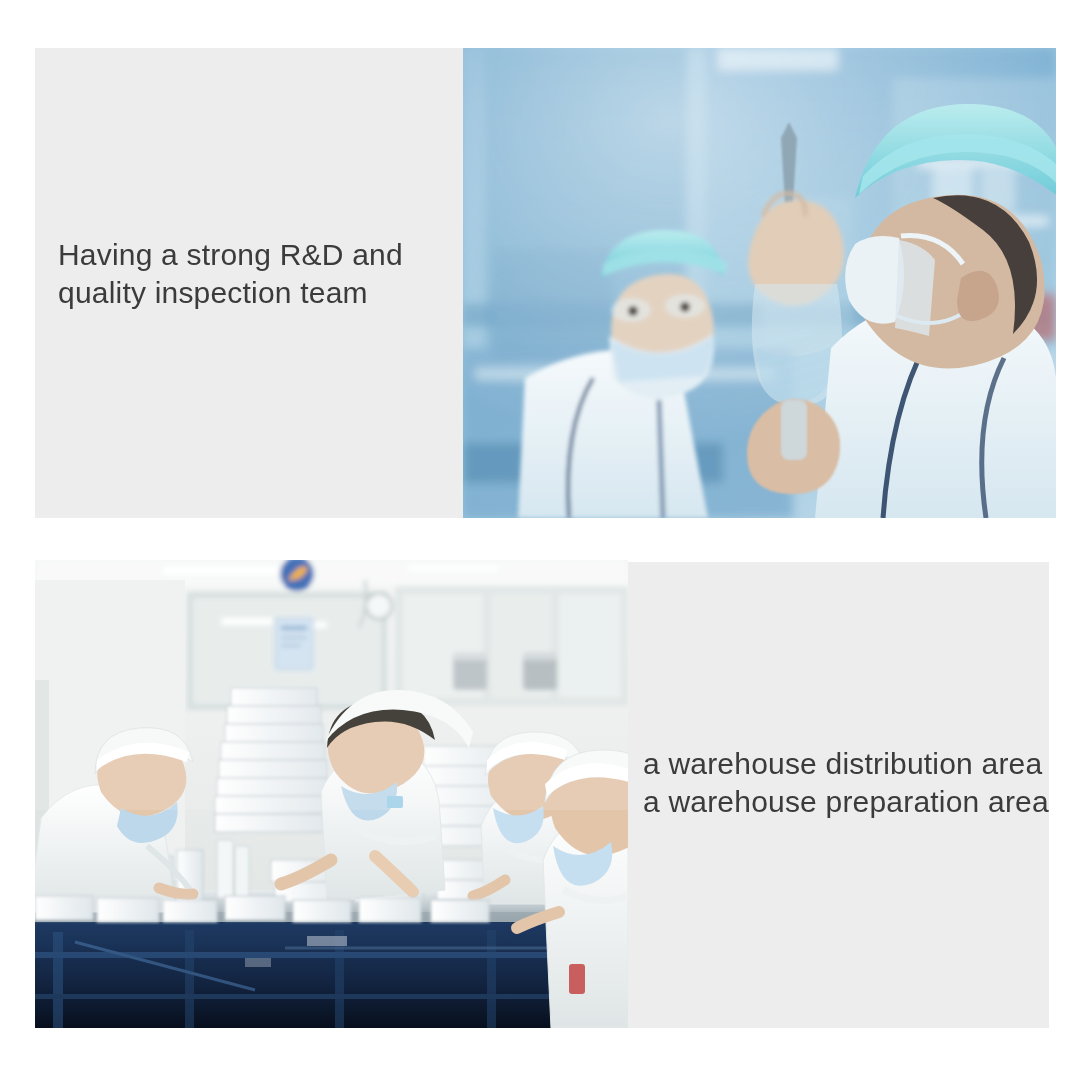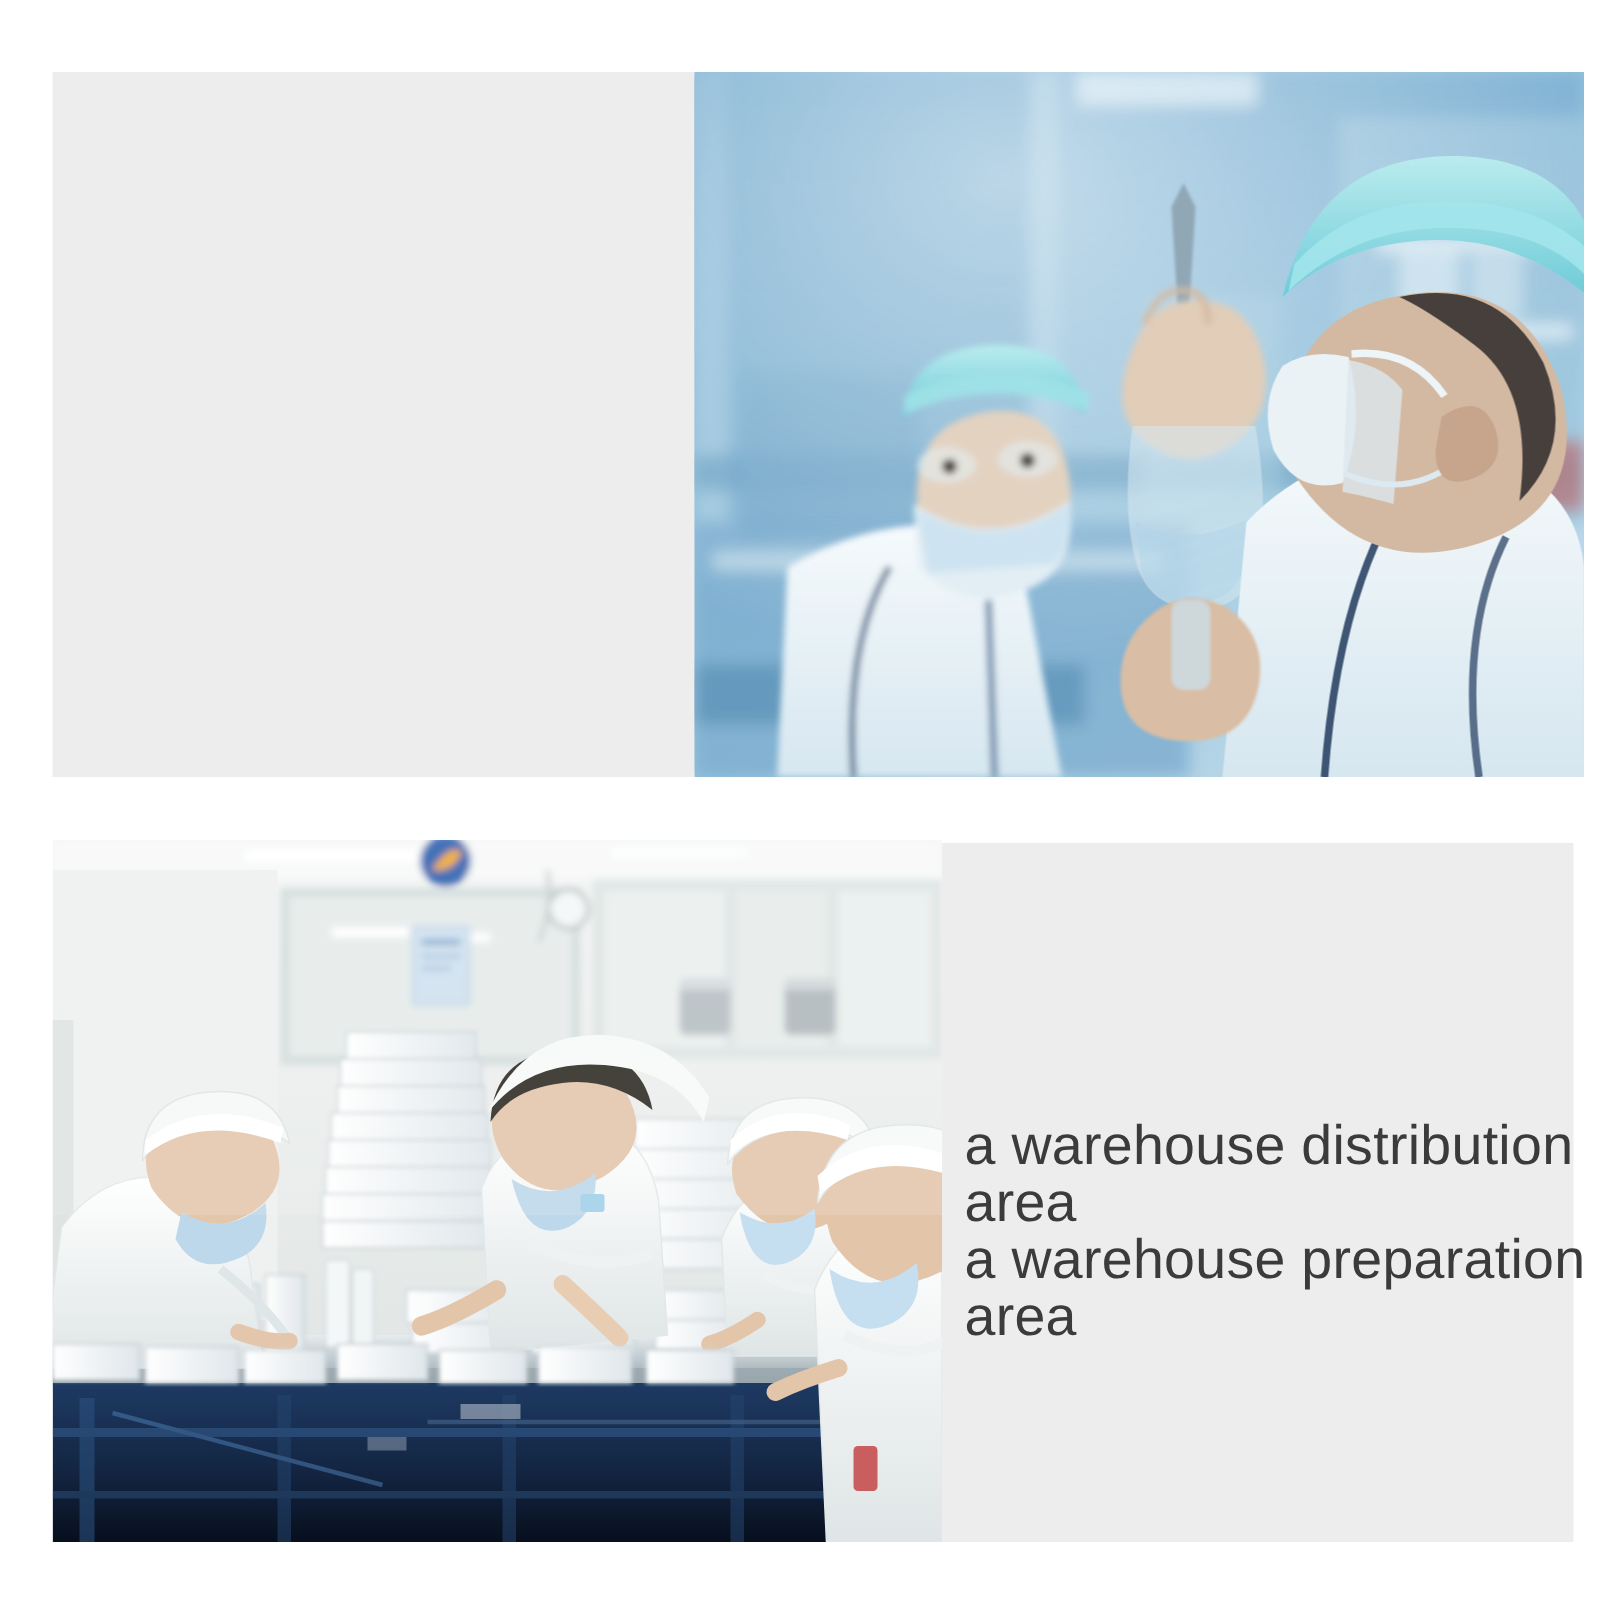--- a/index.html
+++ b/index.html
@@ -75,21 +75,21 @@
     width: 425px;
     height: 466px;
     background: #ededed;
   }
   .block-bottom .caption {
     position: absolute;
     left: 608px;
     top: 185px;
     width: 420px;
     color: #3b3b3b;
-    font-size: 37px;
+    font-size: 30px;
     line-height: 38px;
     font-weight: 300;
     letter-spacing: 0.2px;
     white-space: pre-line;
   }
   .block-bottom .photo-wrap {
     position: absolute;
     left: 0;
     top: 0;
     width: 593px;
@@ -101,20 +101,22 @@
 </style>
 </head>
 <body>
 
 <div class="page">
 
   <div class="block-top">
 
     <div class="panel"></div>
 
+    <div class="caption">Having a strong R&amp;D and
+quality inspection team</div>
 
     <div class="photo-wrap">
       <svg viewBox="0 0 593 470" preserveAspectRatio="none" xmlns="http://www.w3.org/2000/svg">
         <defs>
           <linearGradient id="labBg" x1="0" y1="0" x2="1" y2="1">
             <stop offset="0%" stop-color="#6fa9cf"></stop>
             <stop offset="45%" stop-color="#8fc0dc"></stop>
             <stop offset="100%" stop-color="#cfe3ef"></stop>
           </linearGradient>
           <linearGradient id="wallG" x1="0" y1="0" x2="0" y2="1">

